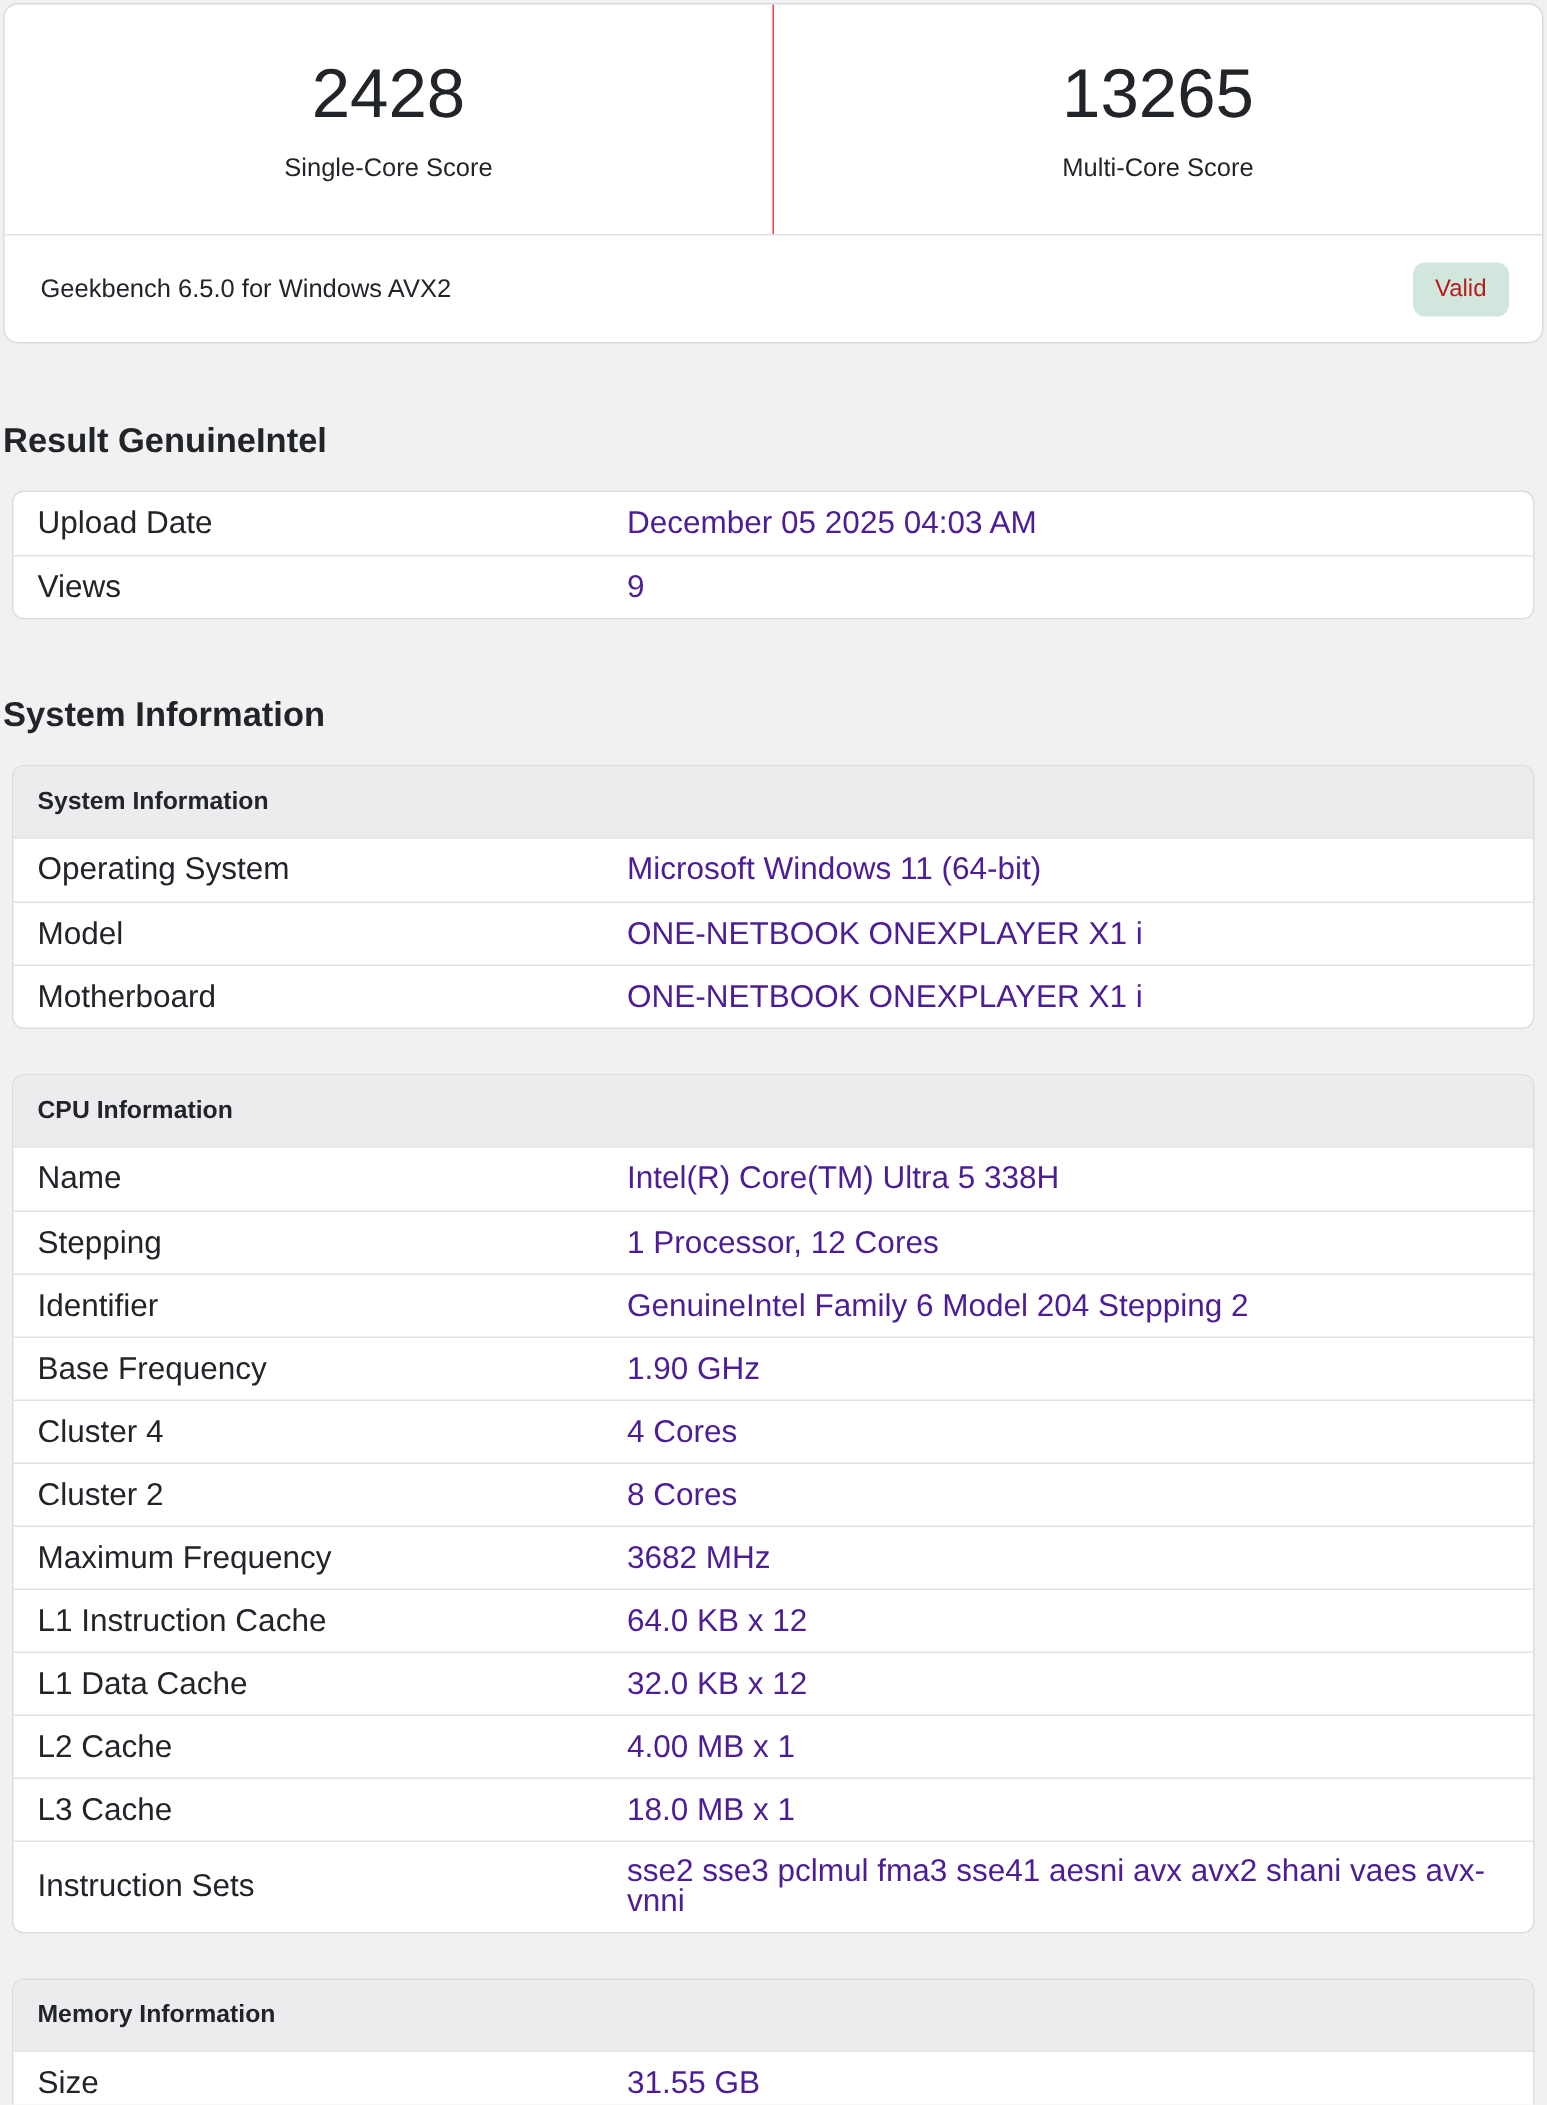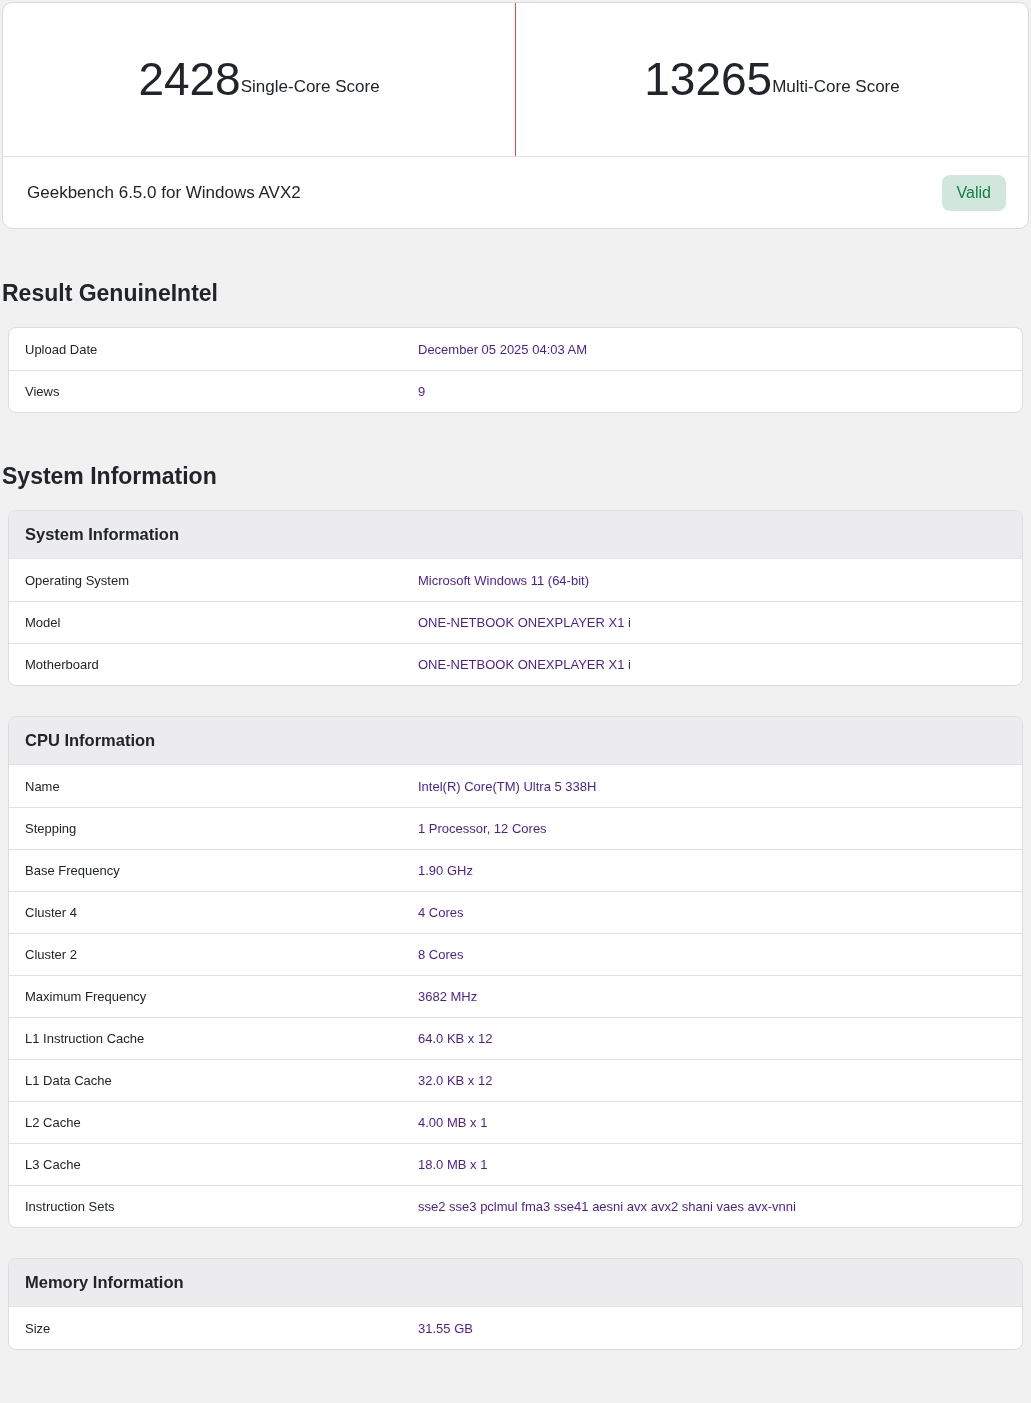--- a/index.html
+++ b/index.html
@@ -19,41 +19,41 @@
     overflow: hidden;
   }
   .score-panels {
     display: flex;
     height: 154px;
     border-bottom: 1px solid #dee2e6;
   }
   .score-panel {
     flex: 1;
     display: flex;
-    flex-direction: row;
+    flex-direction: column;
     align-items: center;
     justify-content: center;
     text-align: right;
   }
   .score-panel + .score-panel { border-left: 1px solid #ef4444; }
   .score-value { font-size: 46px; line-height: 1.1; color: #212529; font-weight: 400; }
   .score-label { font-size: 17px; color: #212529; margin-top: 14px; }
 
   .meta-bar {
     height: 71px;
     display: flex;
     align-items: center;
     justify-content: space-between;
     padding: 0 22px 0 24px;
     font-size: 17px;
     color: #212529;
   }
   .badge {
     background: #d1e7dd;
-    color: #15803d;
+    color: #b91c1c;
     font-size: 16px;
     line-height: 1;
     padding: 10px 15px;
     border-radius: 8px;
   }
 
   
   .section-heading {
     margin: 50px 0 20px 2px;
     font-size: 23px;
@@ -76,23 +76,23 @@
     background: #ececee;
     border-bottom: 1px solid #e3e4e6;
     padding: 15px 0 15px 16px;
     font-size: 16.5px;
     font-weight: bold;
     color: #212529;
     line-height: 17px;
   }
   .trow {
     display: flex;
-    align-items: flex-end;
+    align-items: center;
     min-height: 42px;
-    font-size: 13px;
+    font-size: 21px;
     line-height: 20px;
   }
   .trow + .trow { border-top: 1px solid #dee2e6; }
   .tlabel {
     flex: 0 0 409px;
     padding: 10px 8px 10px 16px;
     color: #212529;
   }
   .tvalue {
     flex: 1;
@@ -159,20 +159,24 @@
     <div>
         <div class="trow">
           <div class="tlabel">Name</div>
           <div class="tvalue">Intel(R) Core(TM) Ultra 5 338H</div>
         </div>
         <div class="trow">
           <div class="tlabel">Stepping</div>
           <div class="tvalue">1 Processor, 12 Cores</div>
         </div>
         <div class="trow">
+          <div class="tlabel">Identifier</div>
+          <div class="tvalue">GenuineIntel Family 6 Model 204 Stepping 2</div>
+        </div>
+        <div class="trow">
           <div class="tlabel">Base Frequency</div>
           <div class="tvalue">1.90 GHz</div>
         </div>
         <div class="trow">
           <div class="tlabel">Cluster 4</div>
           <div class="tvalue">4 Cores</div>
         </div>
         <div class="trow">
           <div class="tlabel">Cluster 2</div>
           <div class="tvalue">8 Cores</div>

